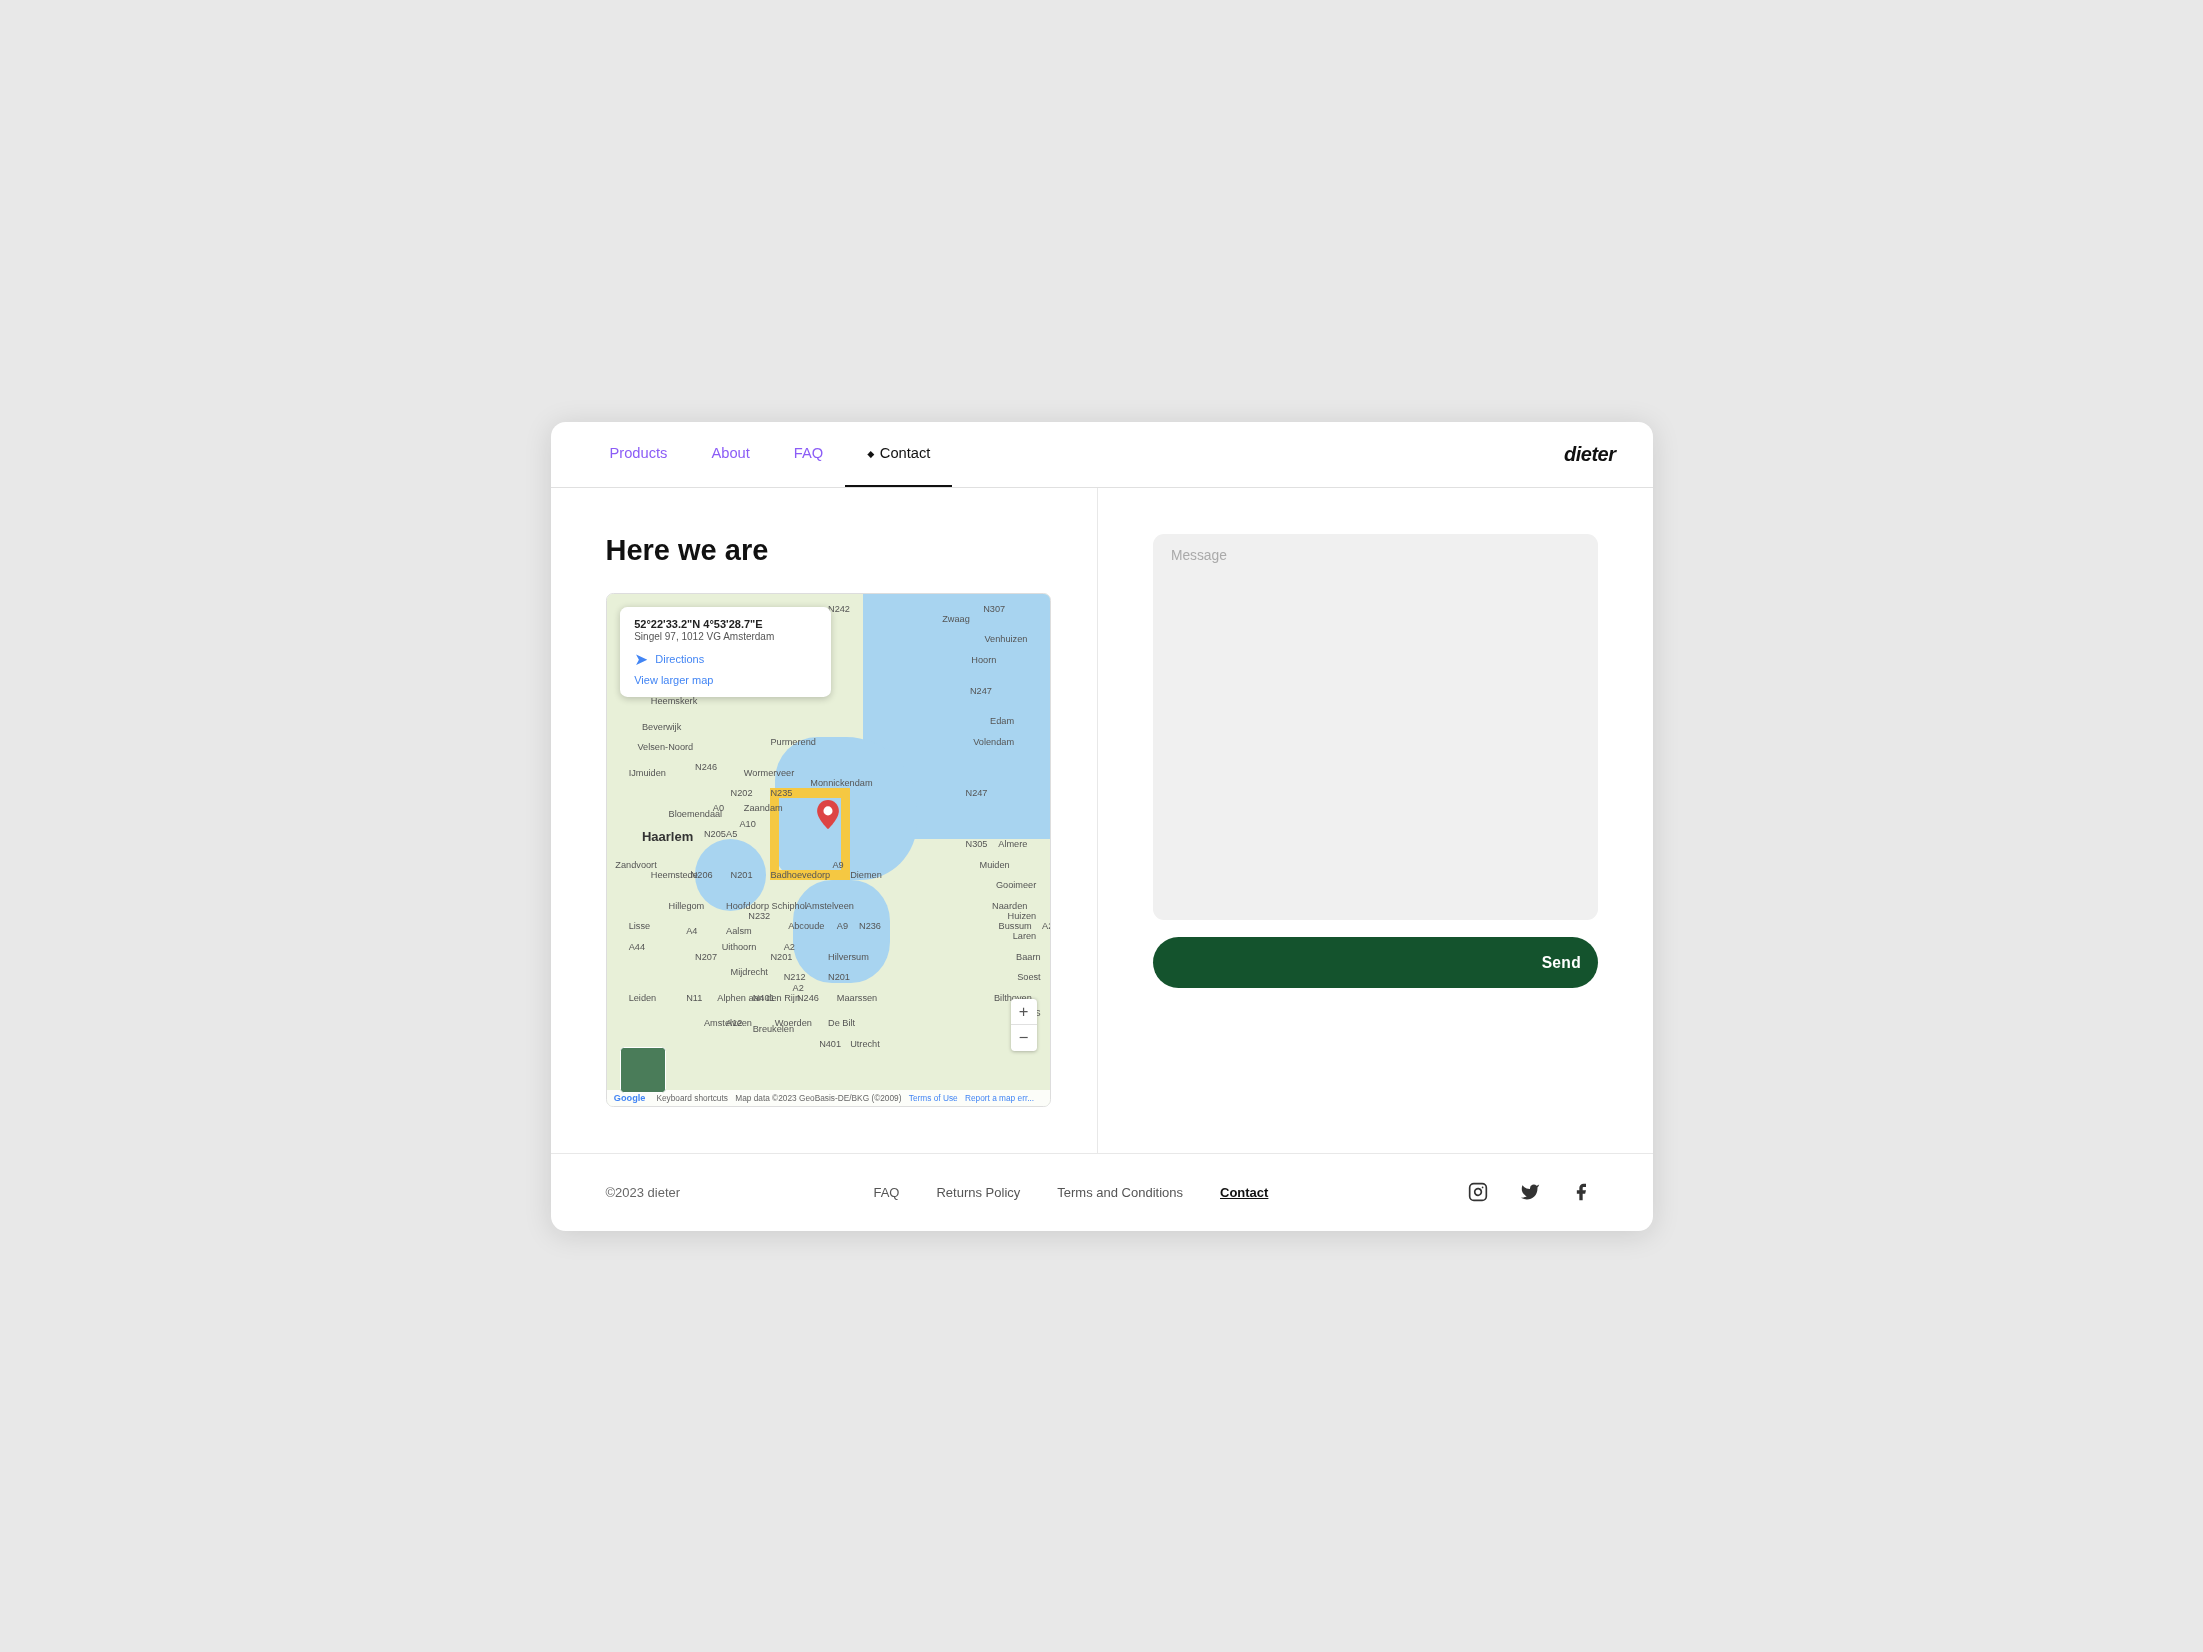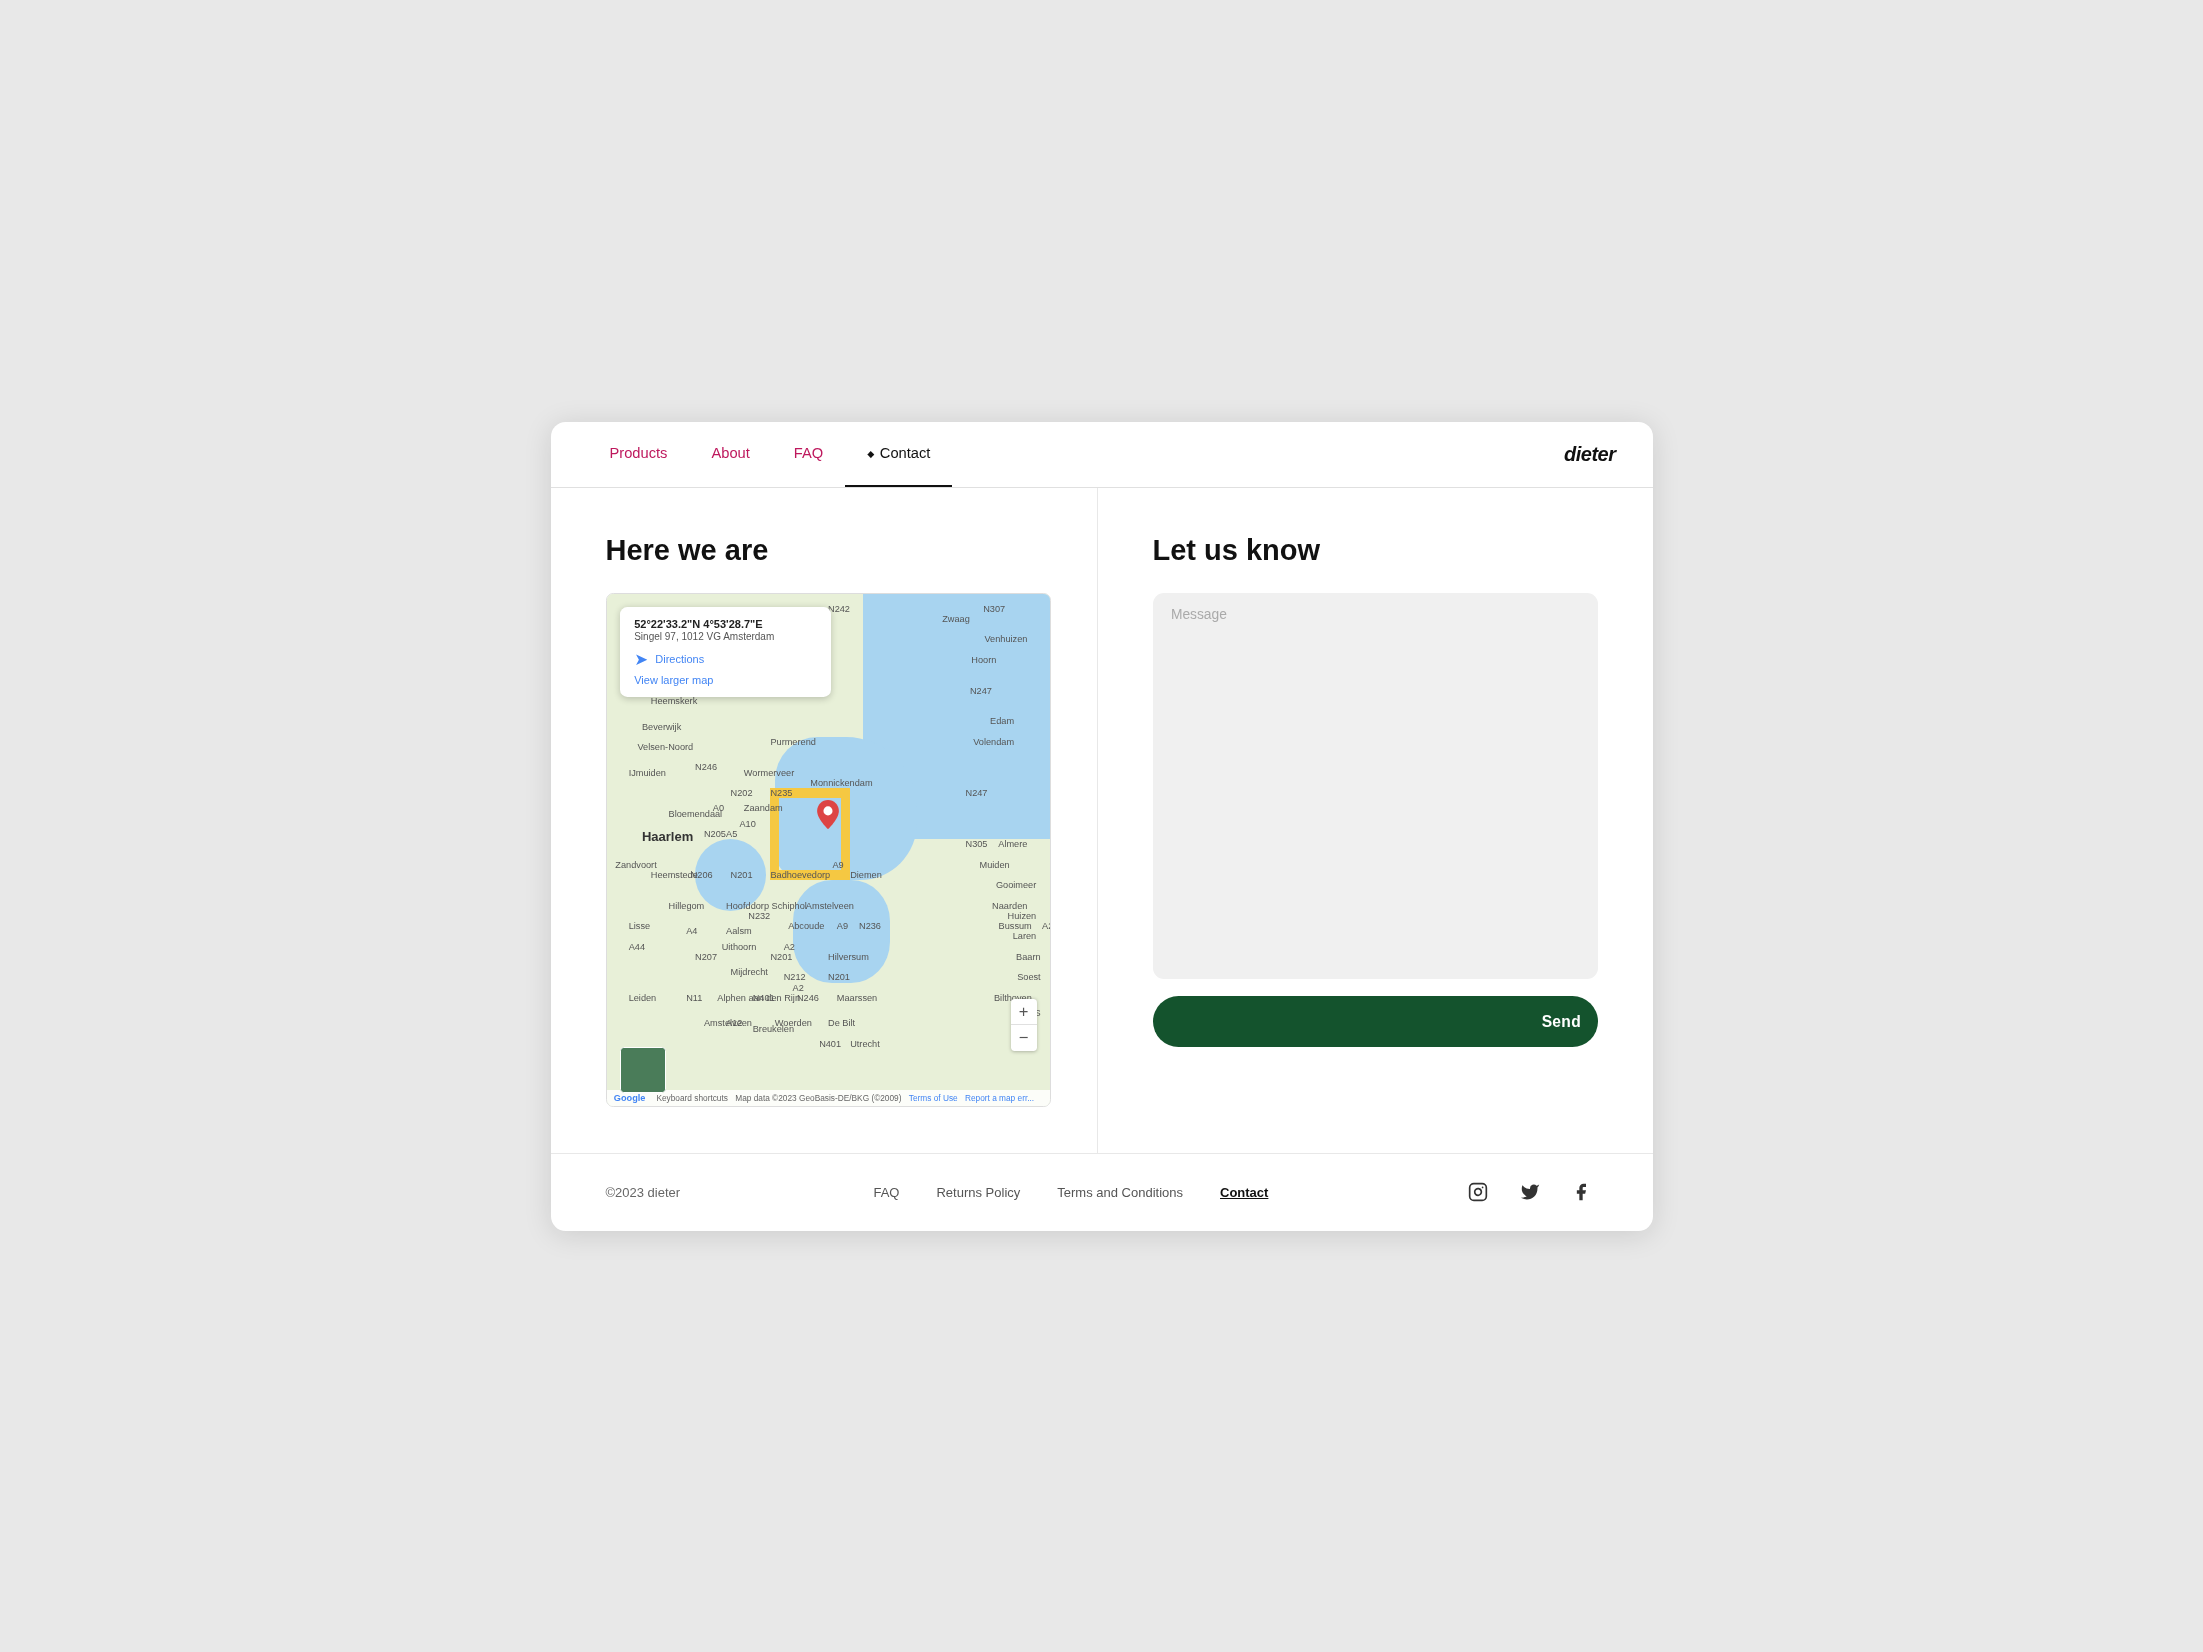--- a/index.html
+++ b/index.html
@@ -25,21 +25,21 @@
       align-items: stretch;
       border-bottom: 0.9px solid #e0e0e0;
       height: 66px;
       padding: 0 37px;
     }
     .nav-item {
       display: flex;
       align-items: center;
       padding: 0 22px;
       font-size: 14.7px;
-      color: #be185d;
+      color: #8b5cf6;
       cursor: pointer;
       border-bottom: 2.8px solid transparent;
       margin-bottom: -0.9px;
       text-decoration: none;
       white-space: nowrap;
     }
     .nav-item.active {
       color: #111;
       border-bottom: 2.8px solid #111;
       font-weight: 500;
@@ -482,21 +482,20 @@
         <div class="map-controls">
           <div class="map-ctrl-btn">+</div>
           <div class="map-ctrl-btn">−</div>
         </div>
 
         <div class="map-thumb"></div>
       </div>
     </div>
 
     <div class="right-panel">
-      <h2 class="section-title">Let us know</h2>
       <form>
         <textarea class="form-textarea" placeholder="Message" style=""></textarea>
         <button type="button" class="send-btn">Send</button>
       </form>
     </div>
   </div>
 
   <footer class="footer">
     <div class="footer-copy">©2023 dieter</div>
     <div class="footer-links">

